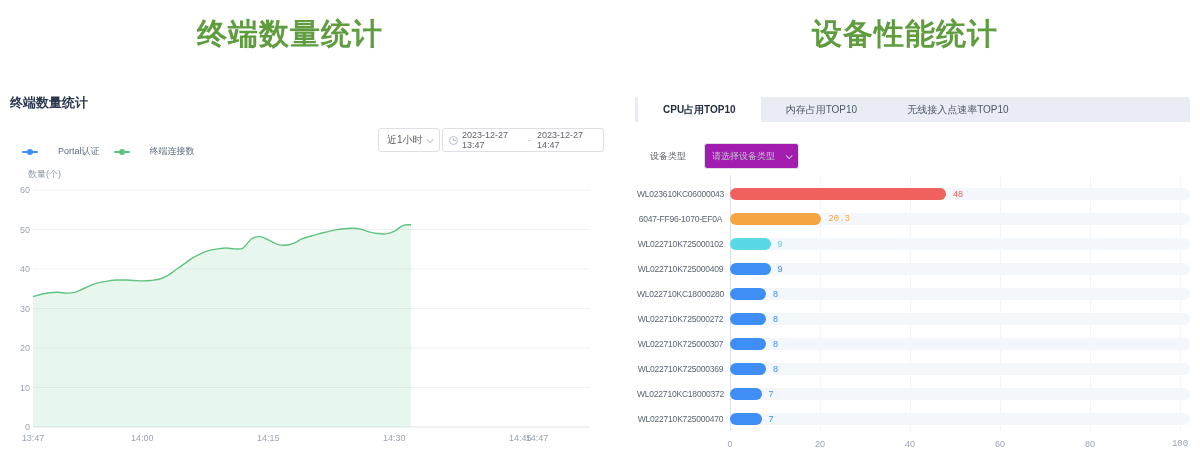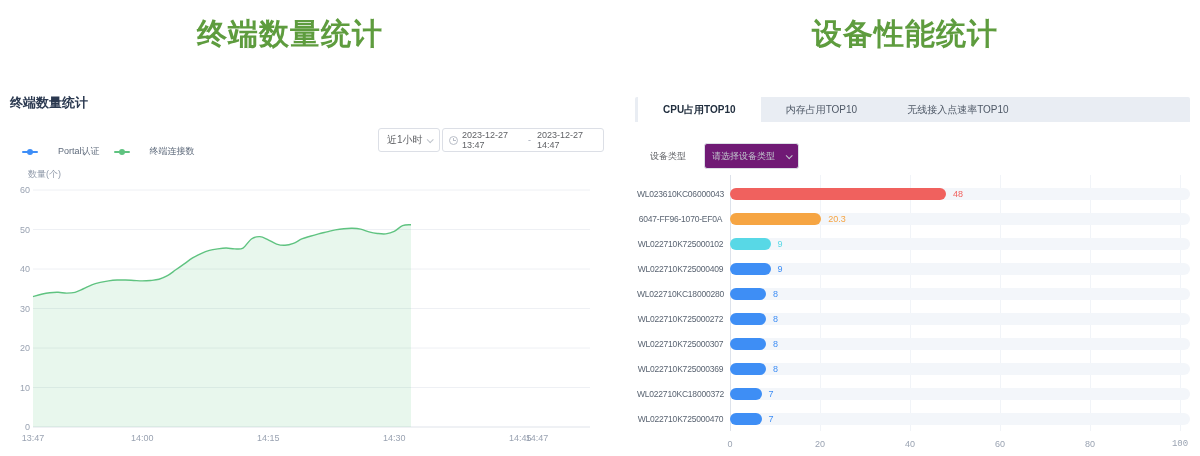--- a/index.html
+++ b/index.html
@@ -40,21 +40,21 @@
   .line-chart-svg { position:absolute; left:0; top:160px; }
 
   
   .card { position:absolute; left:635px; top:97px; width:555px; }
   .tabs { display:flex; background:#e9edf3; height:25px; border-radius:2px 2px 0 0; align-items:stretch; }
   .tab { padding:0 25px; display:flex; align-items:center; font-size:10px; color:#4e5866; cursor:pointer; white-space:nowrap; }
   .tab.active { background:#ffffff; font-weight:bold; color:#222f3f; margin-left:3px; }
 
   .filter-row { margin-top:23px; padding-left:15px; display:flex; align-items:center; gap:18px;
     font-size:9px; color:#606266; height:22px; }
-  .select-box { width:95px; height:22px; border:1px solid #dcdfe6; border-radius:3px; background:#701a75;
+  .select-box { width:95px; height:22px; border:1px solid #dcdfe6; border-radius:3px; background:#a21caf;
     display:flex; align-items:center; justify-content:space-between; padding:12px 7px;
     font-size:9px; color:#c0c4cc; cursor:pointer; }
 
   .bars-plot { position:relative; margin-top:14px; height:250px; }
   .vline { position:absolute; top:-6px; bottom:0; width:1px; }
   .vline.axis { background:#dde2ea; }
   .vline.grid { background:#f1f4f8; }
   .bar-row { position:relative; height:25px; }
   .bar-label { position:absolute; left:0; width:91px; top:50%; transform:translateY(-50%);
     text-align:center; font-size:8.5px; color:#5a6472; letter-spacing:-0.2px; }
@@ -156,21 +156,21 @@
           <div class="bar-track">
             <div class="bar-fill" style="width: 216px; background: rgb(240, 97, 94);"></div>
           </div>
           <div class="bar-value" style="left: 318px; color: rgb(240, 97, 94);">48</div>
         </div>
         <div class="bar-row">
           <div class="bar-label">6047-FF96-1070-EF0A</div>
           <div class="bar-track">
             <div class="bar-fill" style="width: 91.35px; background: rgb(246, 165, 67);"></div>
           </div>
-          <div class="bar-value" style="left: 193.35px; color: rgb(246, 165, 67);">20.3</div>
+          <div class="bar-value" style="left: 193.35px; color: rgb(246, 165, 67); font-family: Liberation Mono, monospace;">20.3</div>
         </div>
         <div class="bar-row">
           <div class="bar-label">WL022710K725000102</div>
           <div class="bar-track">
             <div class="bar-fill" style="width: 40.5px; background: rgb(88, 216, 230);"></div>
           </div>
           <div class="bar-value" style="left: 142.5px; color: rgb(88, 216, 230);">9</div>
         </div>
         <div class="bar-row">
           <div class="bar-label">WL022710K725000409</div>

